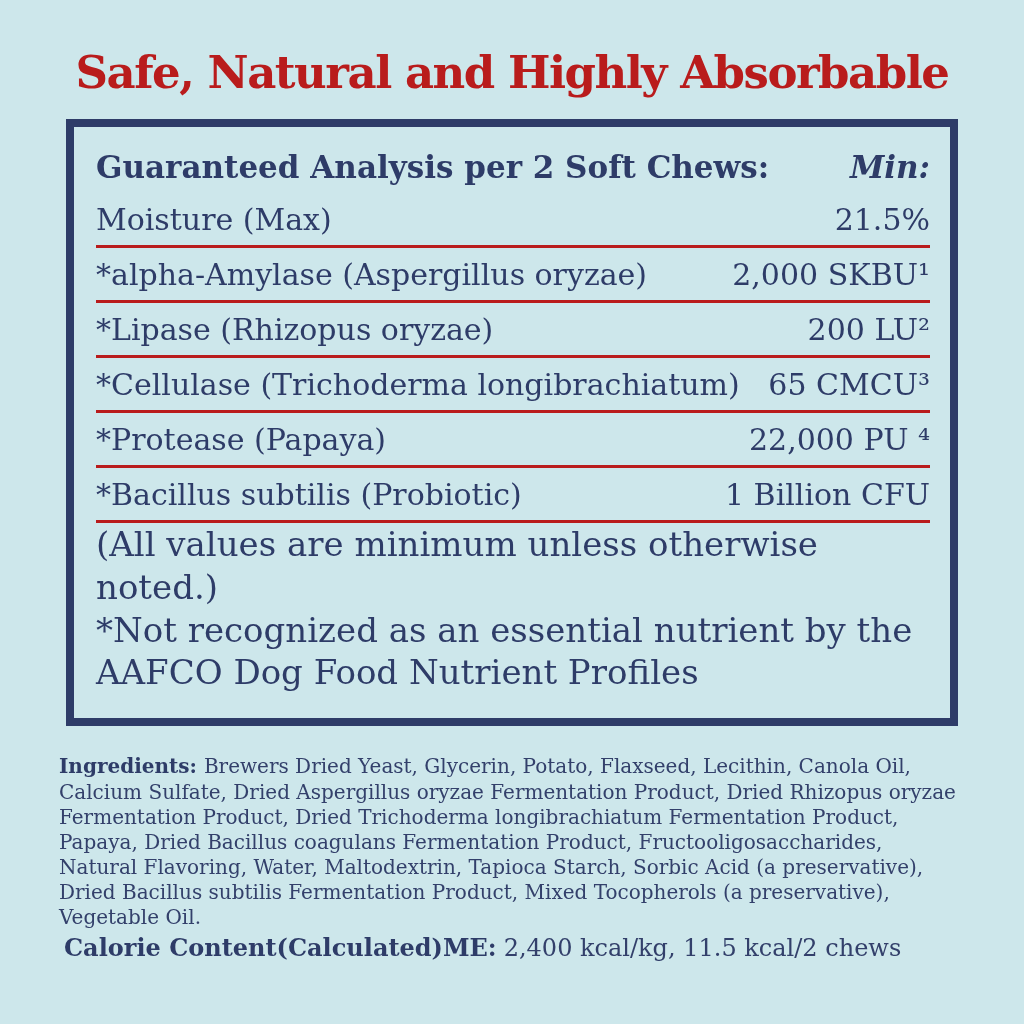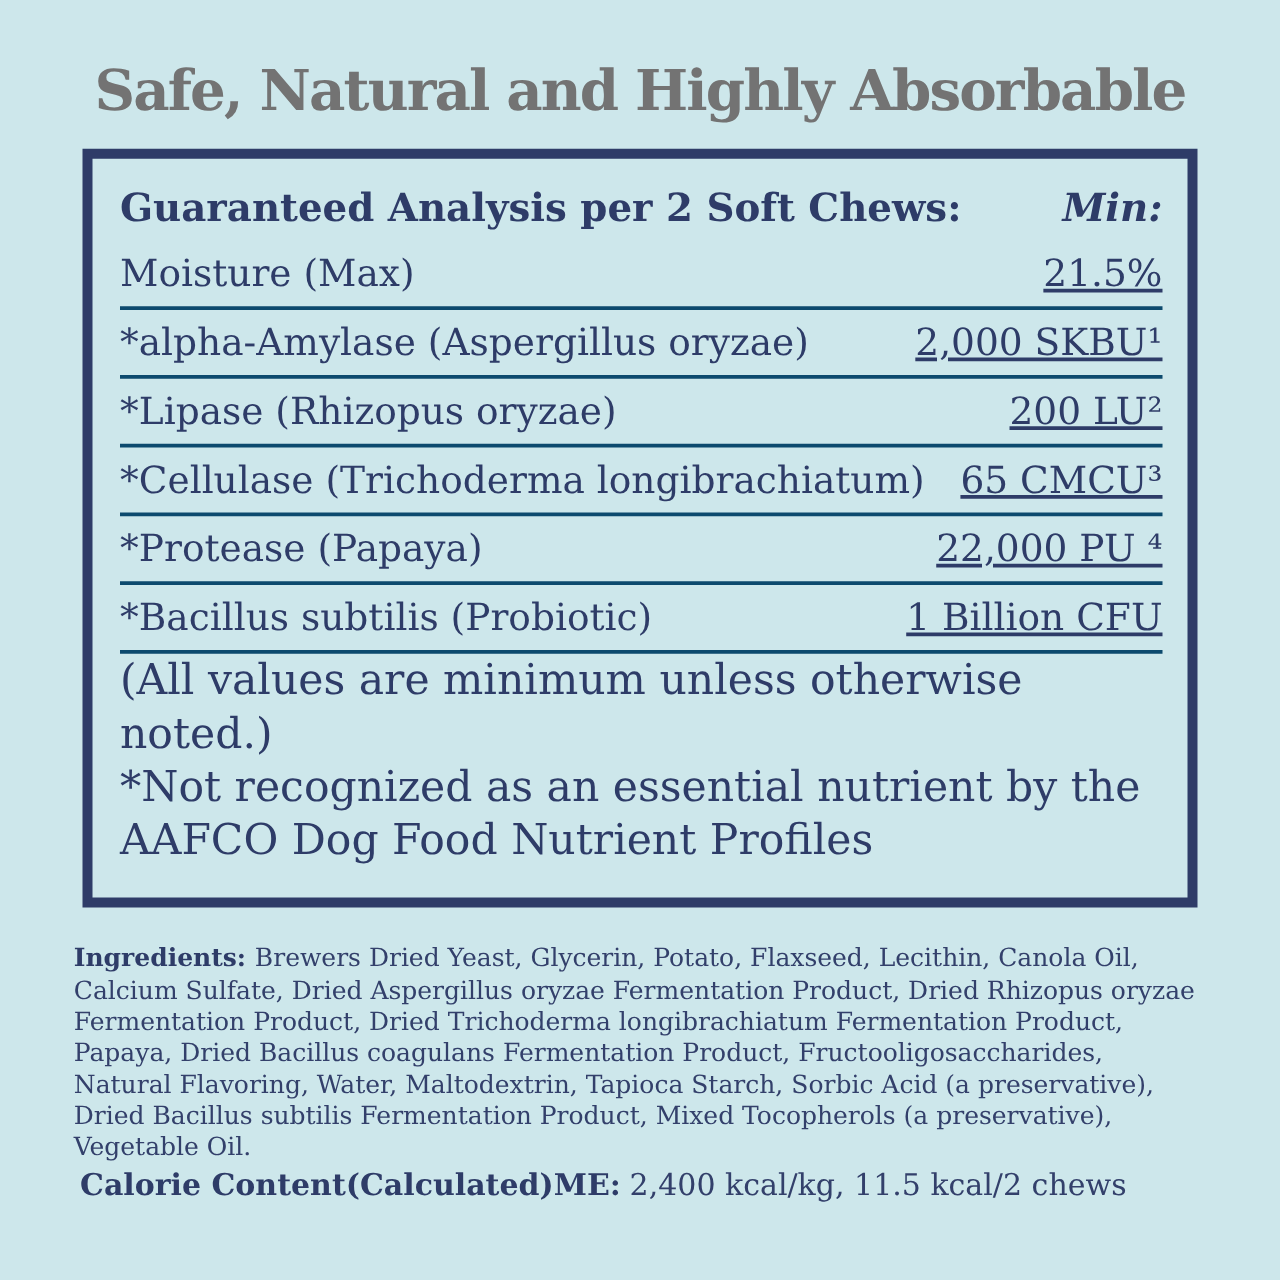--- a/index.html
+++ b/index.html
@@ -12,21 +12,21 @@
     overflow: hidden;
   }
   .page { width: 1024px; height: 1024px; position: relative; }
 
   .main-title {
     margin-top: 46px;
     text-align: center;
     font-size: 45px;
     font-weight: bold;
     letter-spacing: -1.5px;
-    color: #737373;
+    color: #b91c1c;
     white-space: nowrap;
   }
 
   .analysis-box {
     width: 892px;
     margin: 20px auto 0 auto;
     border: 8px solid #2e3c68;
     padding: 18px 20px 24px 22px;
     background: #cde7eb;
   }
@@ -39,24 +39,24 @@
     padding: 4px 0 8px 0;
   }
   .box-header .min-label { font-style: italic; }
 
   .analysis-row {
     display: flex;
     justify-content: space-between;
     align-items: baseline;
     font-size: 30px;
     padding: 9px 0 8px 0;
-    border-bottom: 3px solid #0c4a6e;
+    border-bottom: 3px solid #b91c1c;
   }
   .analysis-row .row-name { text-align: left; }
-  .analysis-row .row-value { text-align: center; white-space: nowrap; text-decoration: underline; }
+  .analysis-row .row-value { text-align: center; white-space: nowrap; }
 
   .footnotes {
     font-size: 34px;
     line-height: 1.26;
   }
   .footnotes p { margin: 0; }
 
   .ingredients {
     width: 906px;
     margin: 28px auto 0 auto;

